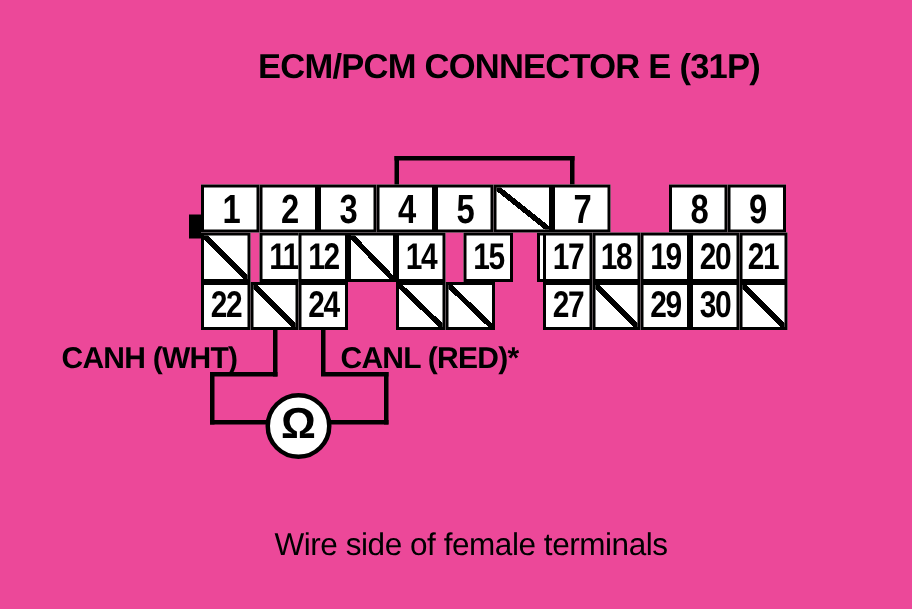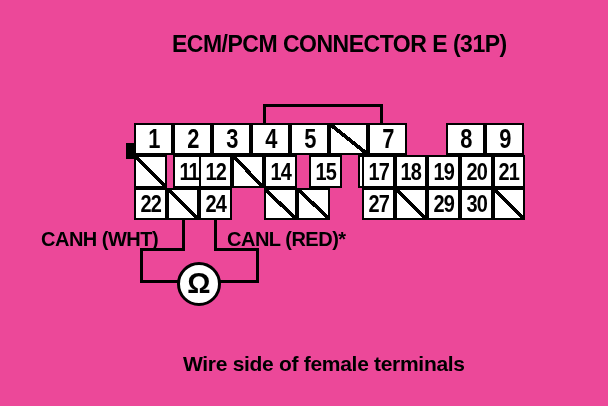--- a/index.html
+++ b/index.html
@@ -6,21 +6,21 @@
   .canvas {
     position:relative; width:608px; height:406px; background:#ec4899;
     font-family:"Liberation Sans", sans-serif; color:#000; overflow:hidden;
   }
   .title {
     position:absolute; left:172px; top:31px;
     font-size:23px; font-weight:700; letter-spacing:-0.5px; white-space:nowrap;
   }
   .caption {
     position:absolute; left:183px; top:352px;
-    font-size:21px; font-weight:700; letter-spacing:-0.3px; white-space:nowrap;
+    font-size:21px; font-weight:400; letter-spacing:-0.3px; white-space:nowrap;
   }
   .cell {
     position:absolute; box-sizing:border-box; background:#fff;
     border:2px solid #000; display:flex; align-items:center; justify-content:center;
   }
   .cell .num {
     font-weight:700; letter-spacing:-1px;
     transform:scaleY(1.18) scaleX(.95);
   }
   .row-top .num { font-size:23px; }

